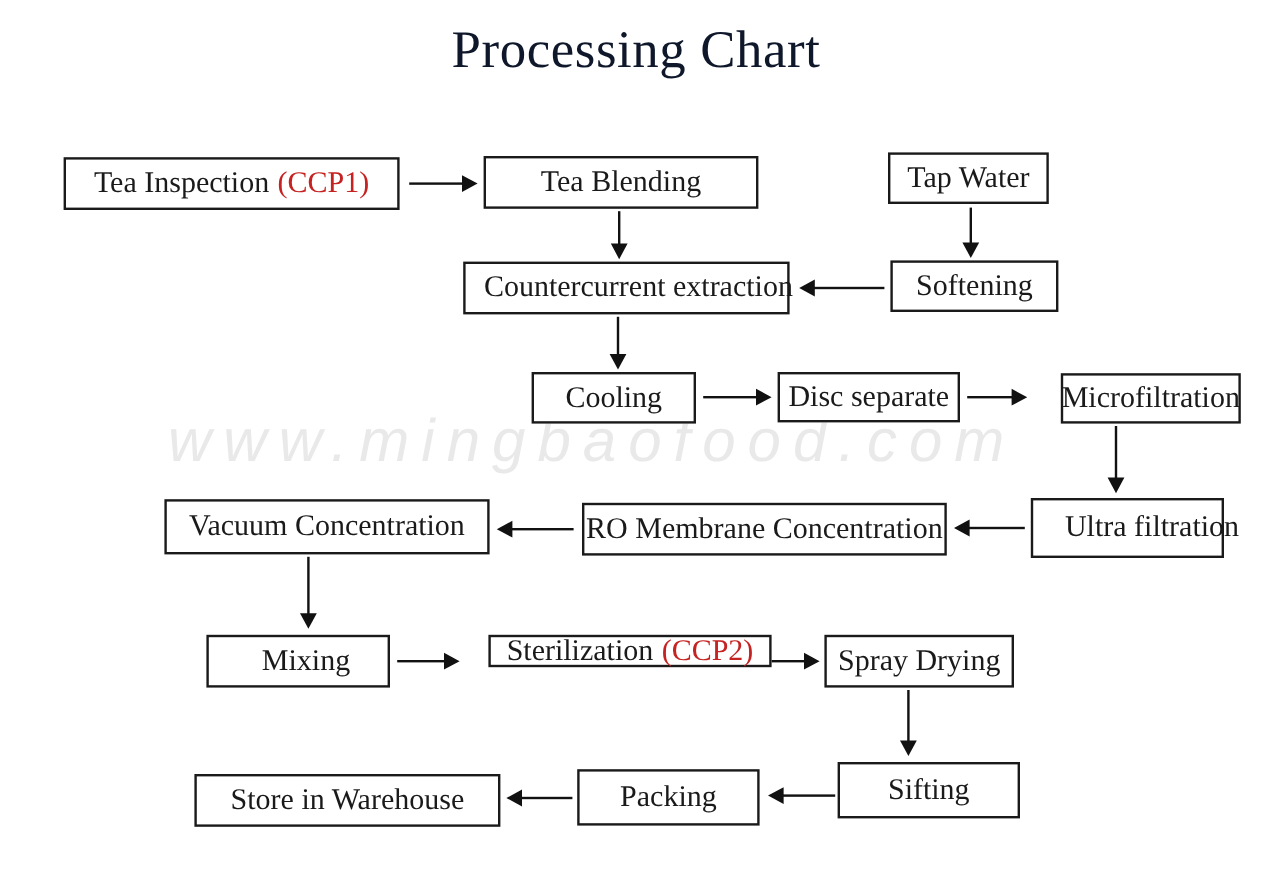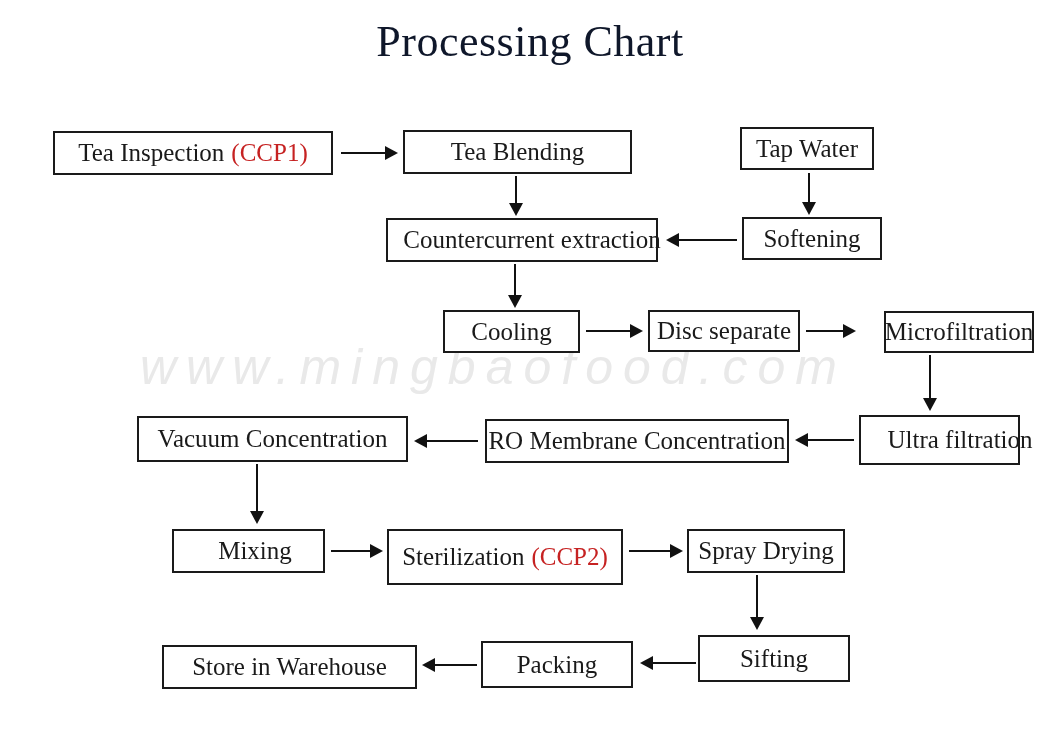--- a/index.html
+++ b/index.html
@@ -109,21 +109,21 @@
       </div>
       <div class="flow-node" style="left: 485px; top: 419px; width: 304px; height: 44px;">
         <span>RO Membrane Concentration</span>
       </div>
       <div class="flow-node" style="left: 137px; top: 416px; width: 271px; height: 46px;">
         <span>Vacuum Concentration</span>
       </div>
       <div class="flow-node" style="left: 172px; top: 529px; width: 153px; height: 44px; padding-left: 13px;">
         <span>Mixing</span>
       </div>
-      <div class="flow-node" style="left: 387px; top: 529px; width: 236px; height: 56px;">
+      <div class="flow-node" style="left: 407px; top: 529px; width: 236px; height: 27px;">
         <span>Sterilization</span>
         <span class="ccp">(CCP2)</span>
       </div>
       <div class="flow-node" style="left: 687px; top: 529px; width: 158px; height: 44px;">
         <span>Spray Drying</span>
       </div>
       <div class="flow-node" style="left: 698px; top: 635px; width: 152px; height: 47px; text-align: center;">
         <span>Sifting</span>
       </div>
       <div class="flow-node" style="left: 481px; top: 641px; width: 152px; height: 47px;">

